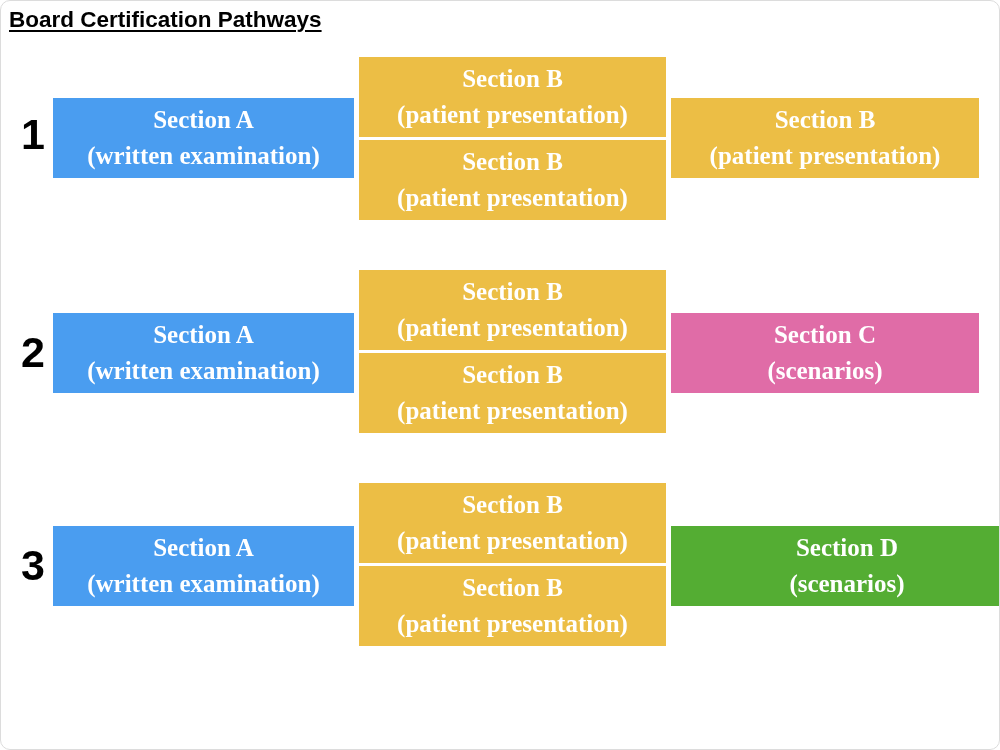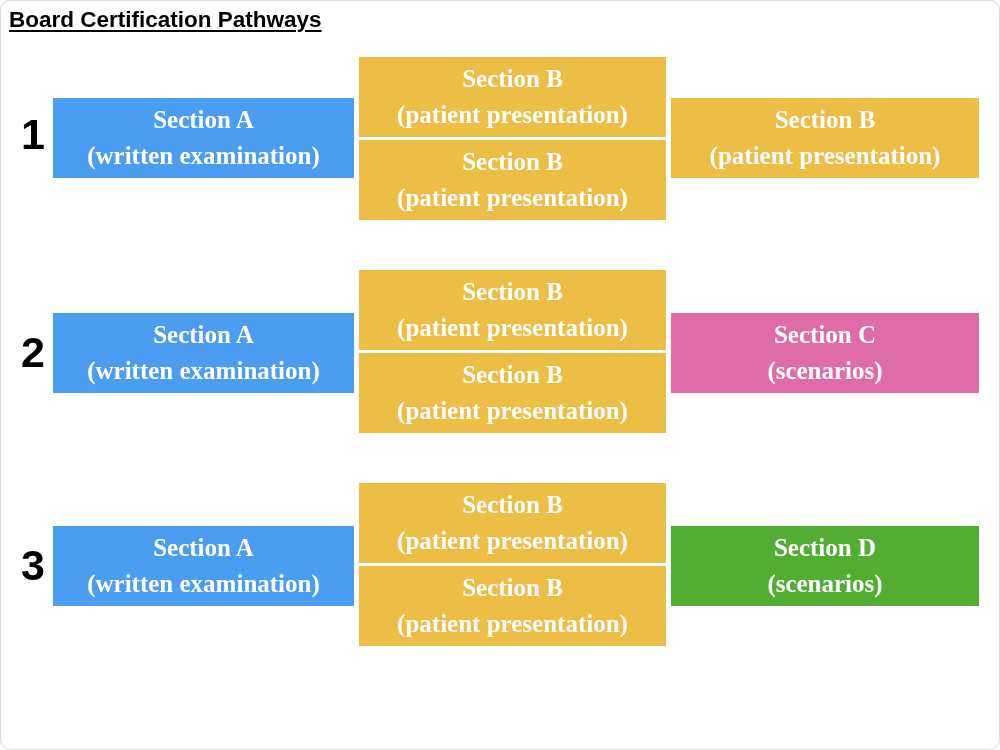--- a/index.html
+++ b/index.html
@@ -120,18 +120,18 @@
     <span>(written examination)</span>
   </div>
   <div class="box col-mid r3-mid1" style="background-color: rgb(236, 190, 69);">
     <span>Section B</span>
     <span>(patient presentation)</span>
   </div>
   <div class="box col-mid r3-mid2" style="background-color: rgb(236, 190, 69);">
     <span>Section B</span>
     <span>(patient presentation)</span>
   </div>
-  <div class="box col-right r3-side" style="background-color: rgb(84, 173, 51);">
+  <div class="box col-right r3-side" style="background-color: rgb(84, 173, 51); padding-left: 22px;">
     <span>Section D</span>
     <span>(scenarios)</span>
   </div>
 
 </div>
 
 </body></html>

